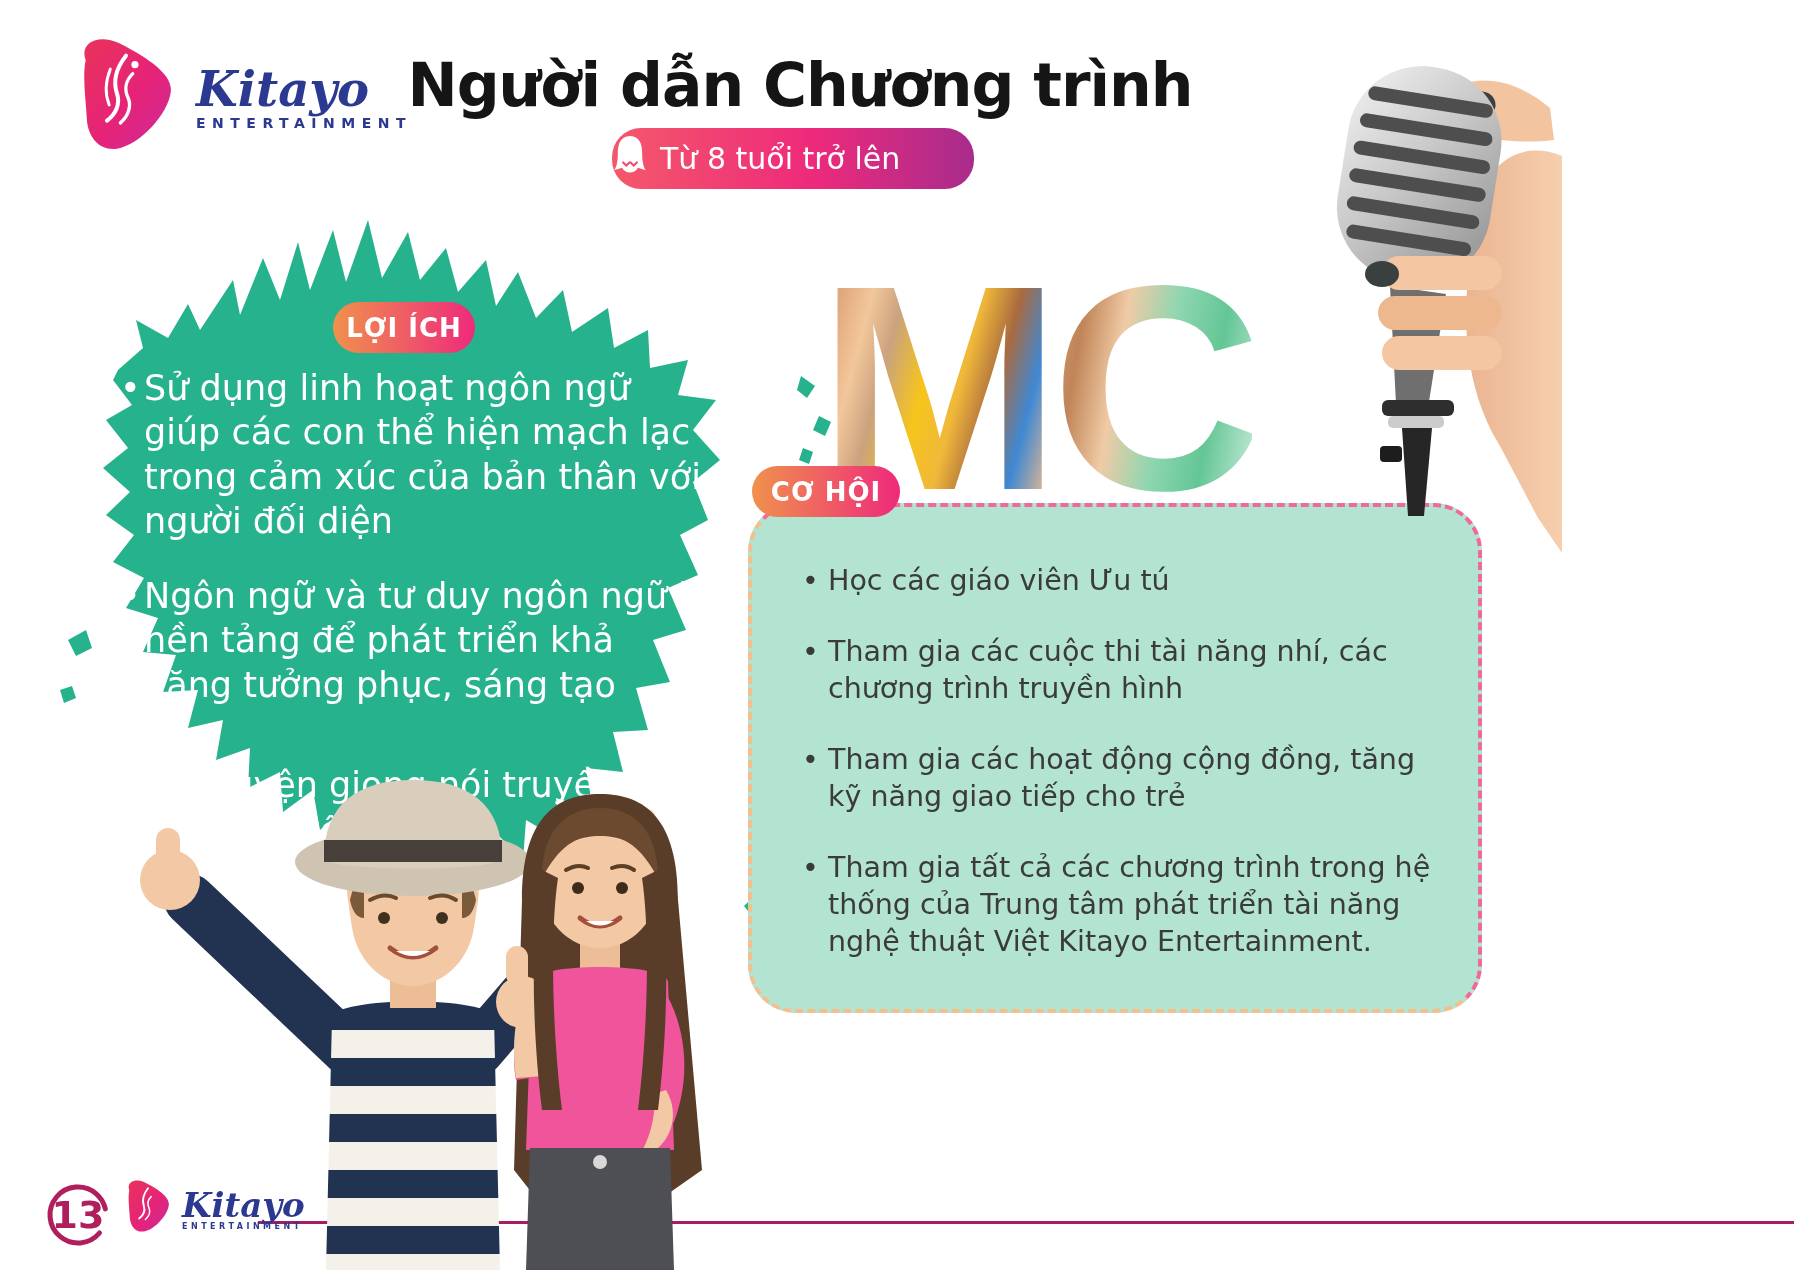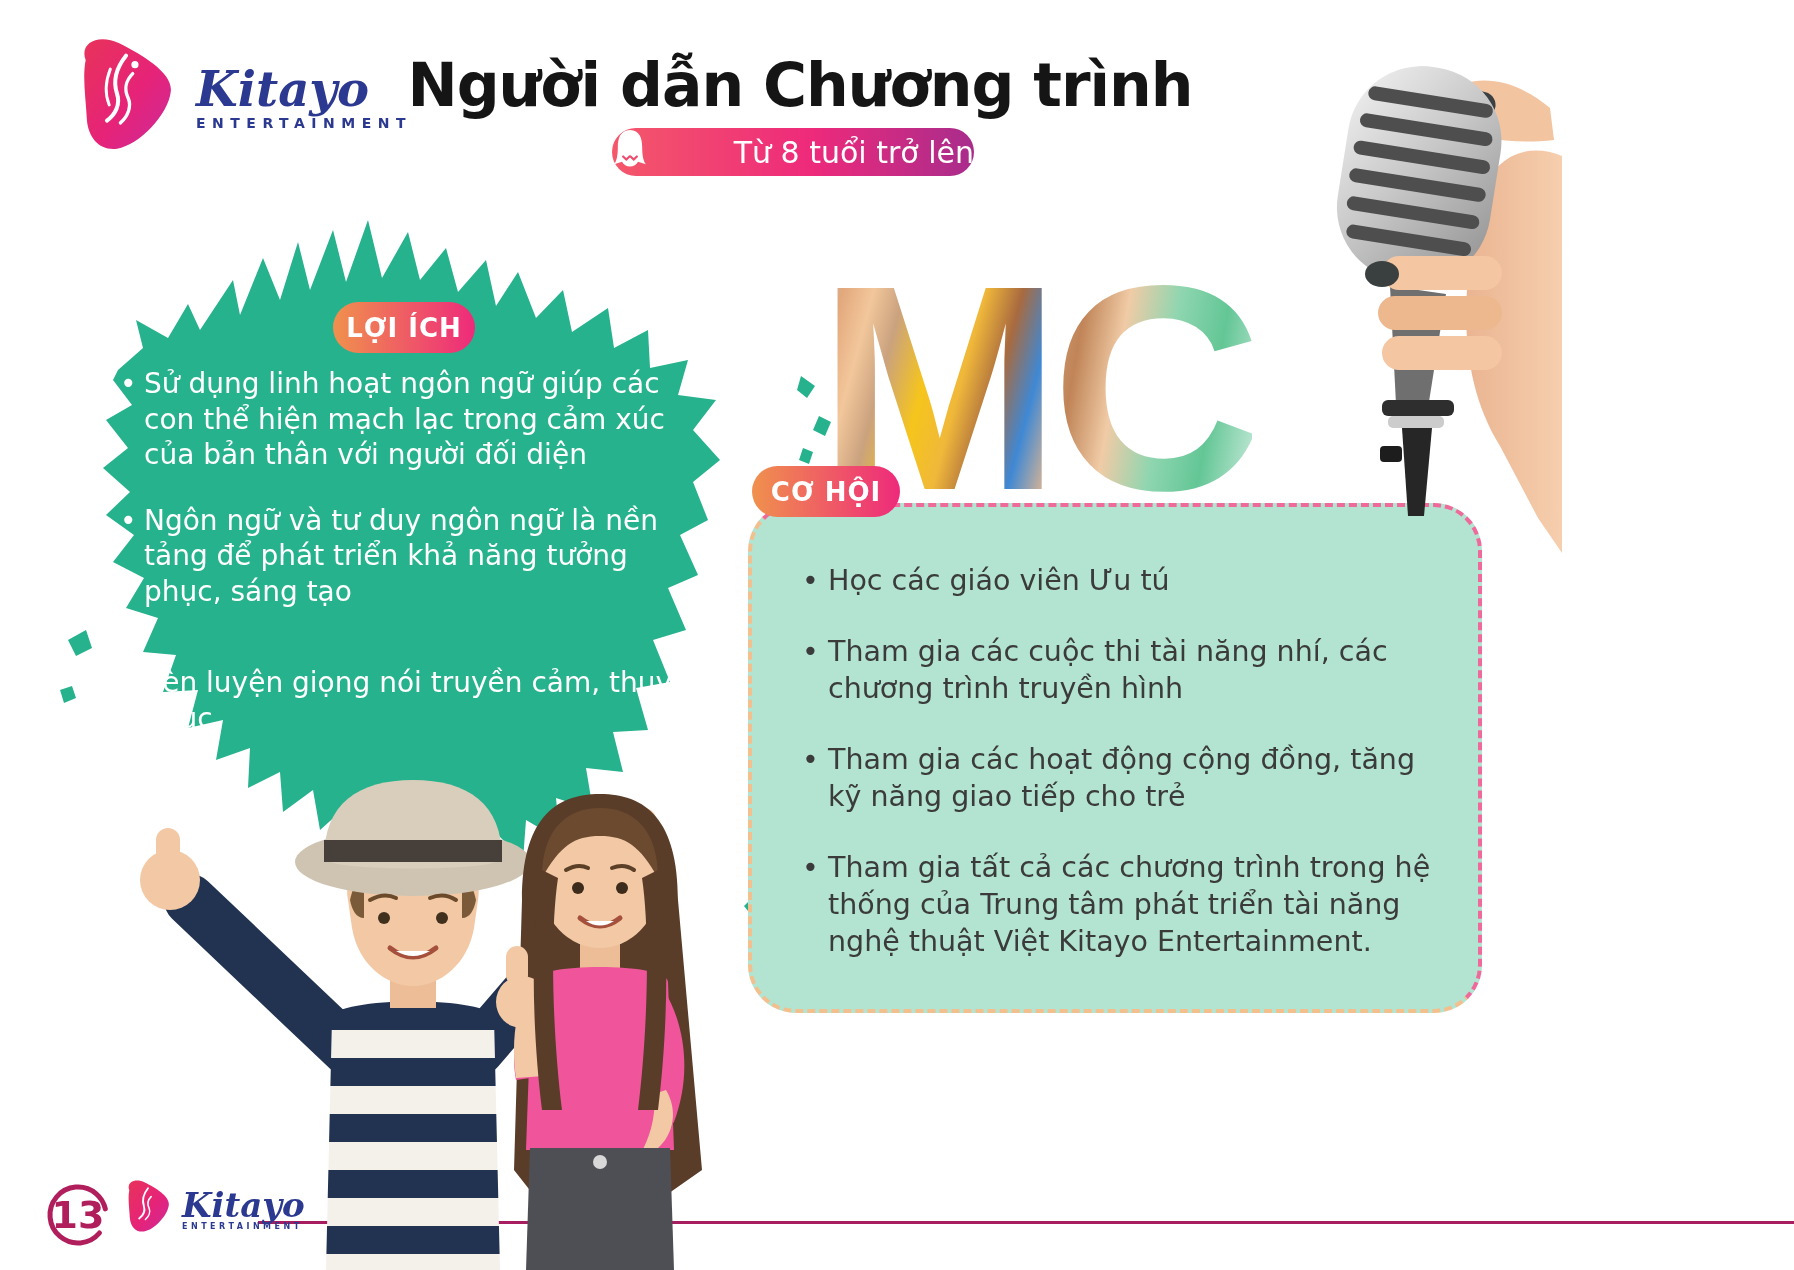--- a/index.html
+++ b/index.html
@@ -17,23 +17,23 @@
     font-family:"DejaVu Serif","Liberation Serif",serif;
     font-style:italic; font-weight:bold; font-size:48px; color:#2b3990; line-height:1;
   }
   .brand-sub { font-size:14px; letter-spacing:6.5px; color:#2b3990; font-weight:bold; margin-top:2px; }
 
   .page-title {
     left:400px; top:50px; width:800px; text-align:center;
     font-size:60px; font-weight:bold; color:#151515; letter-spacing:-1px;
   }
   .age-badge {
-    left:612px; top:128px; width:362px; height:48px; border-radius:29px;
+    left:612px; top:128px; width:362px; height:61px; border-radius:29px;
     background:linear-gradient(90deg,#f4586a 0%,#ee2a7b 55%,#a82c8c 100%);
-    display:flex; align-items:center; justify-content:space-between; gap:12px;
+    display:flex; align-items:center; justify-content:flex-start; gap:12px;
     color:#ffffff; font-size:30px;
   }
 
   
   .mc-wrap { left:818px; top:242px; line-height:1; letter-spacing:-10px;
     font-family:"Liberation Sans","DejaVu Sans",sans-serif; font-weight:bold; font-size:292px; z-index:2; }
   .mc-letter { display:inline-block; -webkit-background-clip:text; background-clip:text; color:transparent; }
   .mc-m { background-image:linear-gradient(105deg,#9ec7e8 0%,#e2a87c 12%,#f2c79b 22%,#caa27e 32%,#f6c51c 46%,#f0b83a 58%,#a96a3f 70%,#3f88d4 82%,#e8b88e 95%); }
   .mc-c { background-image:linear-gradient(100deg,#d6a983 0%,#c08457 18%,#f0cba6 35%,#8fd6b0 55%,#63c695 75%,#bce6d2 95%); }
 
@@ -42,21 +42,21 @@
   .tag {
     height:51px; border-radius:26px; z-index:3;
     background:linear-gradient(90deg,#f0914d 0%,#ee2a7b 100%);
     display:flex; align-items:center; justify-content:center;
     color:#ffffff; font-weight:bold; font-size:26px; letter-spacing:1px;
   }
   .tag-benefits { left:333px; top:302px; width:142px; }
   .tag-opps { left:752px; top:466px; width:148px; z-index:4; }
 
   .benefits-list { left:118px; top:366px; width:592px; z-index:3; color:#ffffff;
-    font-size:28px; line-height:1.27; }
+    font-size:35px; line-height:1.27; }
   .b-item { position:relative; padding-left:26px; margin-bottom:30px; }
   .b-item::before { content:"•"; position:absolute; left:2px; top:0; }
   .b-item:last-child { margin-top:56px; }
 
   
   .opps-box {
     left:748px; top:503px; width:734px; height:510px; border-radius:48px;
     background:#b2e4d1; border:4px dashed;
     border-color:#ef6a9a #ef6a9a #f2c08f #f2c08f; z-index:2;
     padding:55px 40px 16px 50px;

